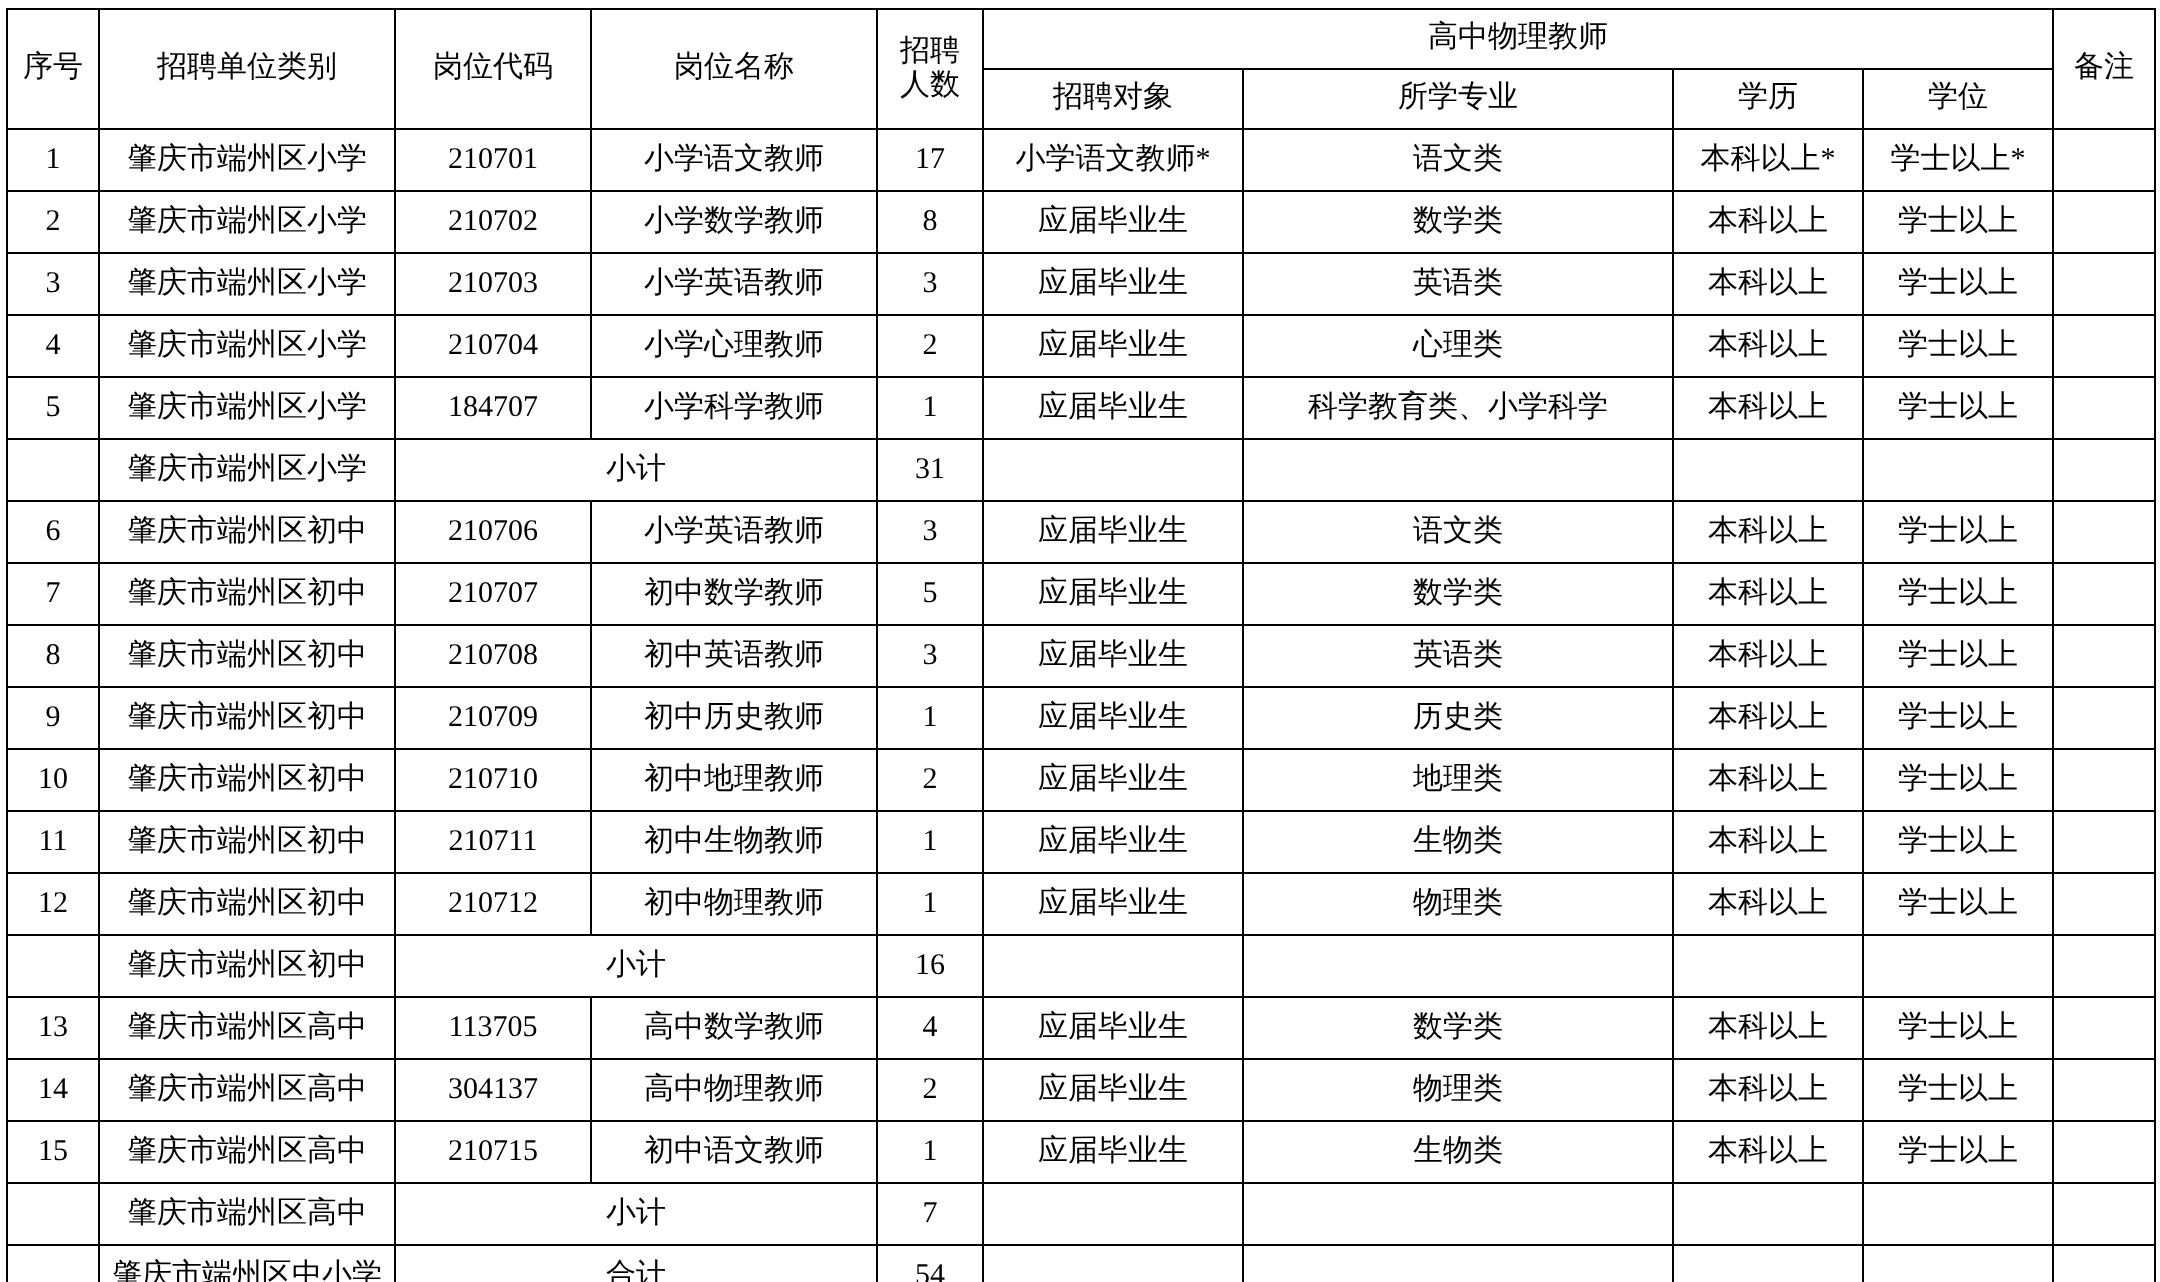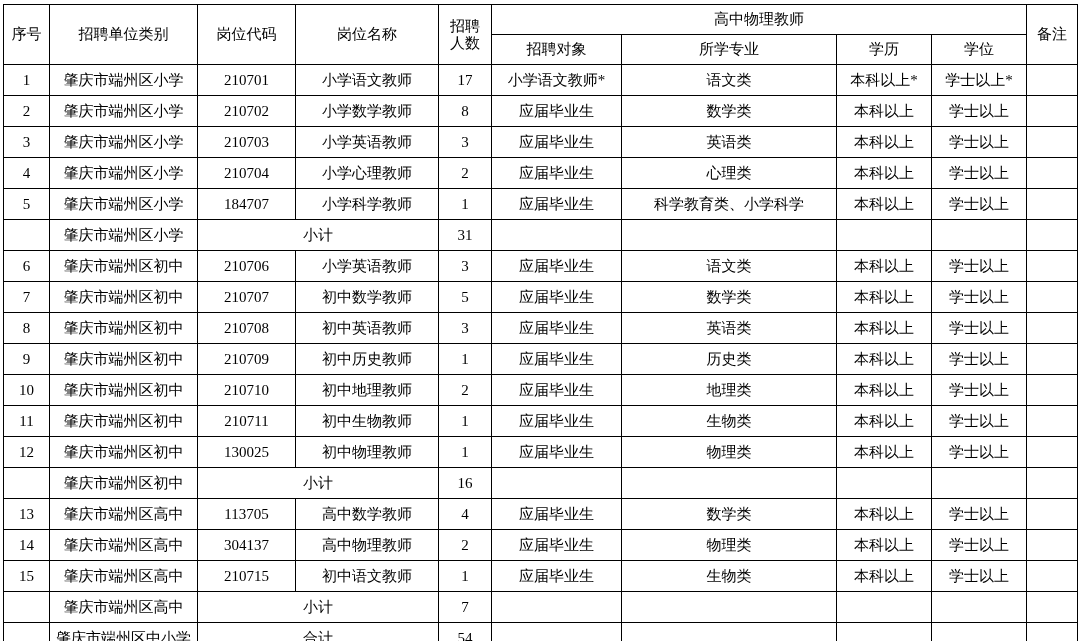--- a/index.html
+++ b/index.html
@@ -244,21 +244,21 @@
           <td class="num">1</td>
           <td>应届毕业生</td>
           <td>生物类</td>
           <td>本科以上</td>
           <td>学士以上</td>
           <td>​</td>
         </tr>
         <tr>
           <td class="seq">12</td>
           <td>肇庆市端州区初中</td>
-          <td>130025</td>
+          <td>210712</td>
           <td>初中物理教师</td>
           <td class="num">1</td>
           <td>应届毕业生</td>
           <td>物理类</td>
           <td>本科以上</td>
           <td>学士以上</td>
           <td>​</td>
         </tr>
         <tr>
           <td class="seq">​</td>

